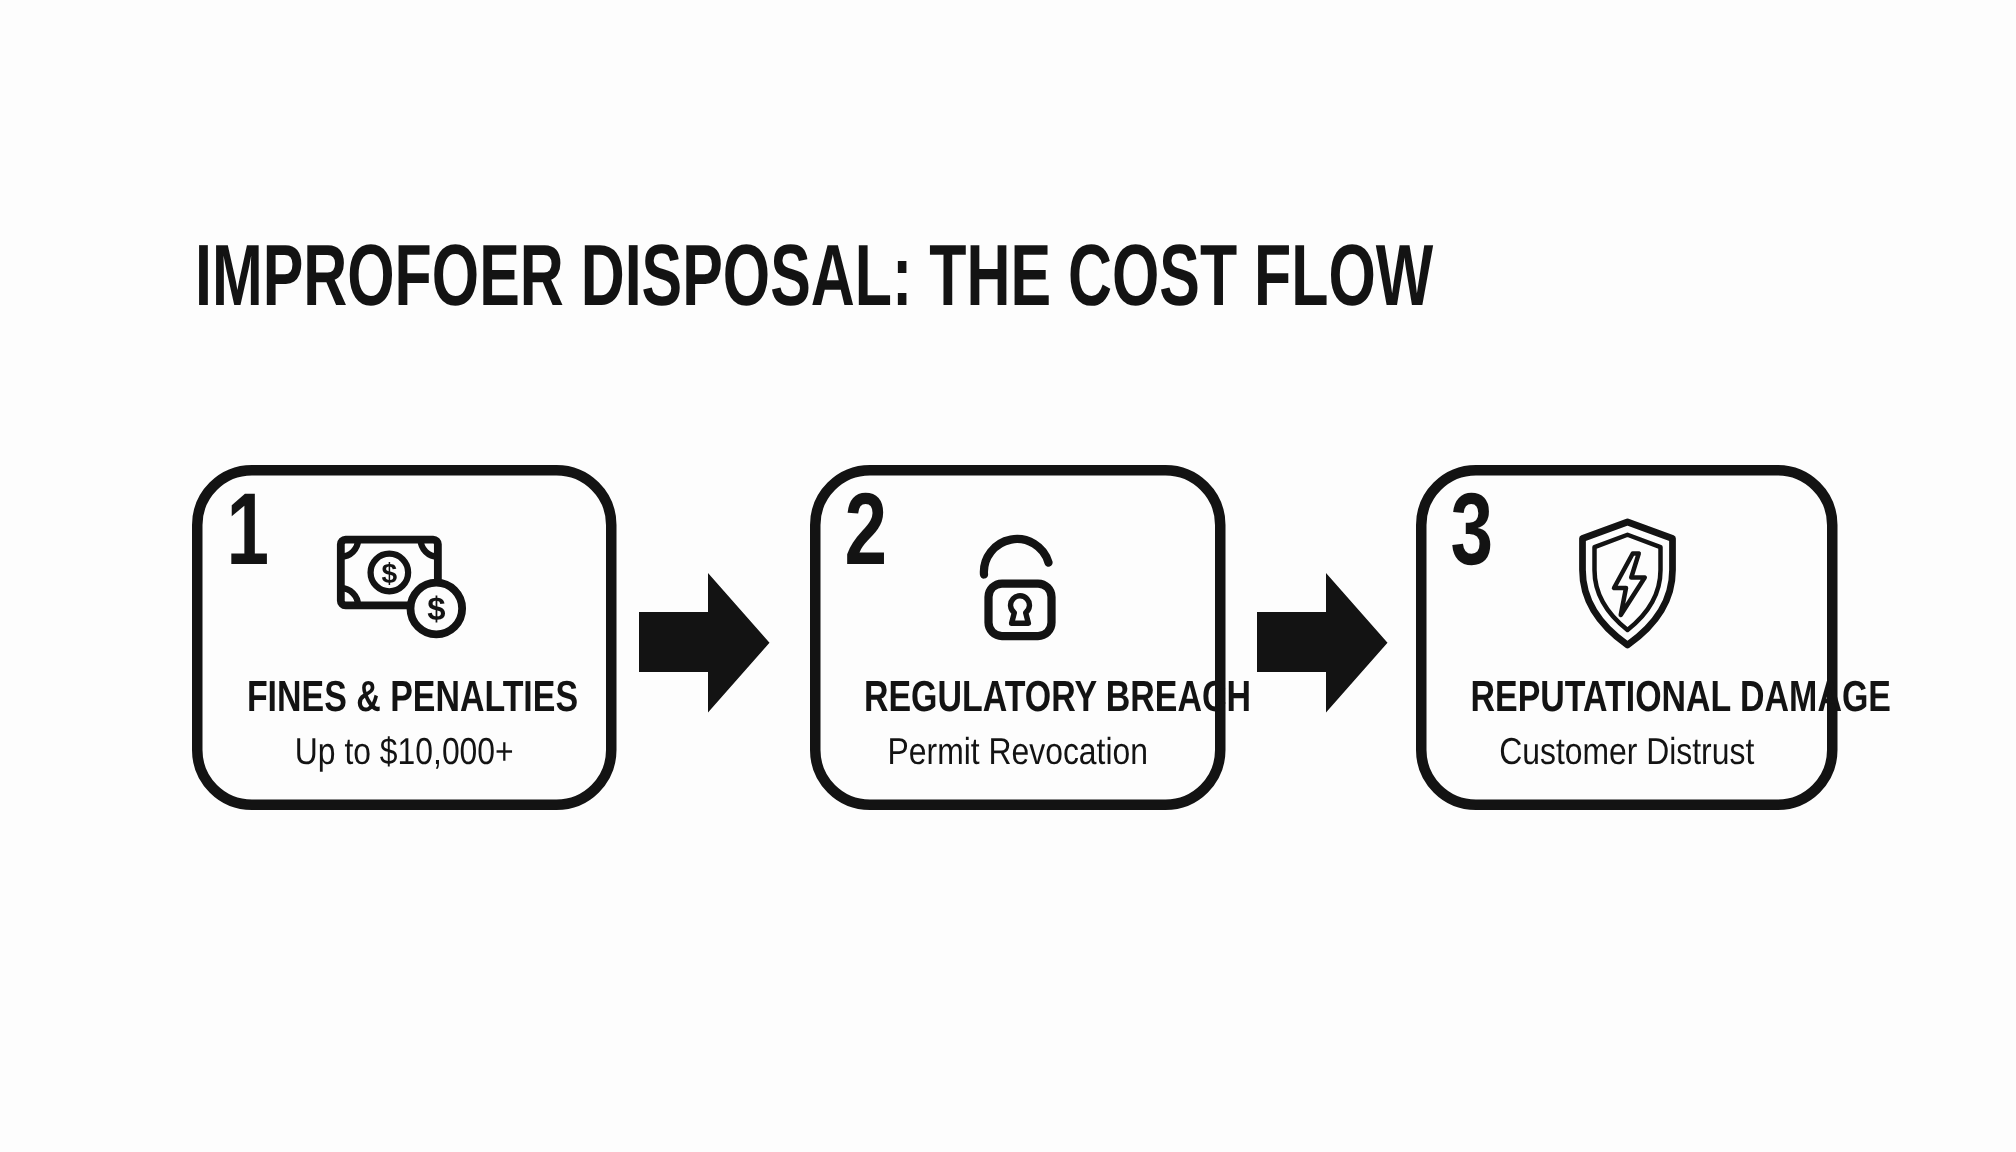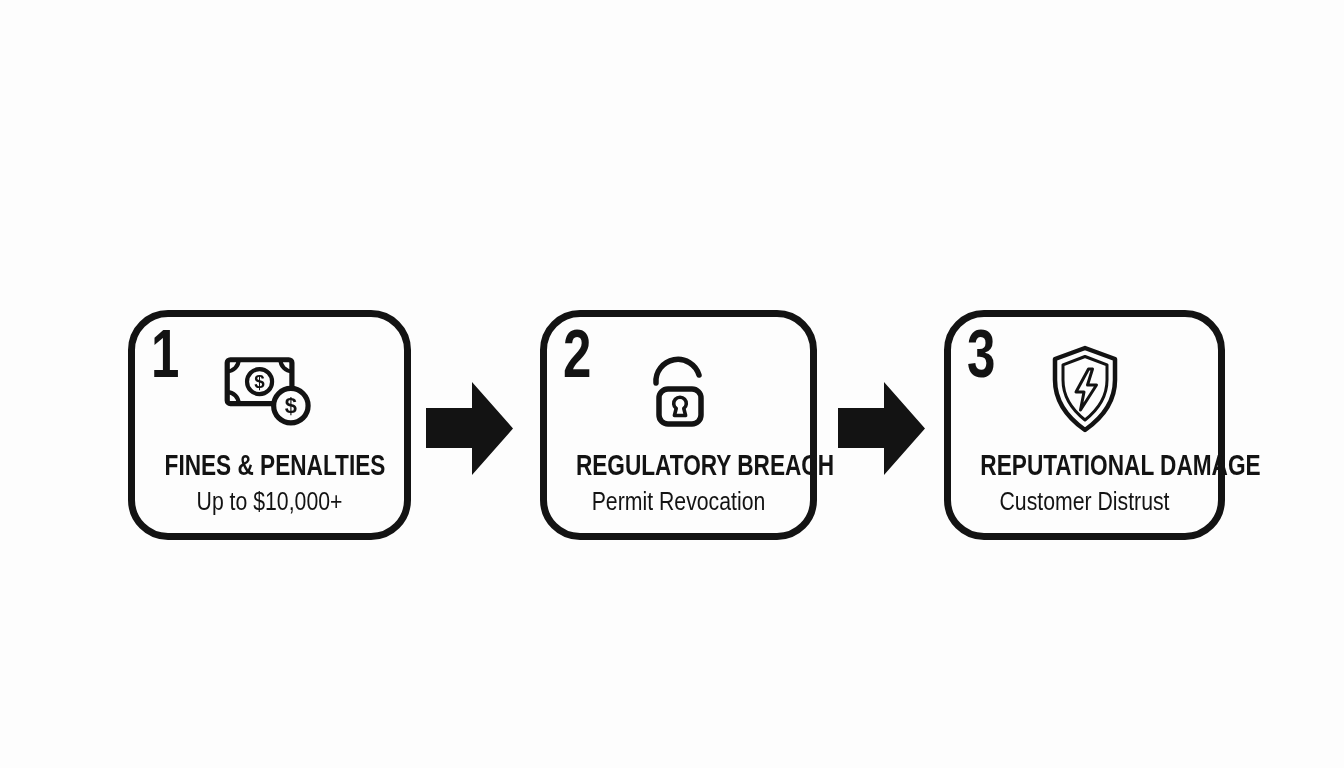--- a/index.html
+++ b/index.html
@@ -94,20 +94,21 @@
     font-family: "Liberation Sans", sans-serif;
     font-weight: 700;
     fill: #131313;
   }
 </style>
 </head>
 <body>
 
 <div class="stage">
 
+  <h1 class="main-title"><span class="squeeze">IMPROFOER DISPOSAL: THE COST FLOW</span></h1>
 
   <div class="card card-1">
     <div class="card-number">1</div>
     <div class="card-icon">
       <svg width="96" height="74" viewBox="0 0 92 70" fill="none">
         <rect x="5" y="6" width="62" height="42" rx="3" fill="#fdfdfd" stroke="#131313" stroke-width="5"></rect>
         <path d="M5 17 A11 11 0 0 0 16 6" stroke="#131313" stroke-width="4" fill="none"></path>
         <path d="M56 6 A11 11 0 0 0 67 17" stroke="#131313" stroke-width="4" fill="none"></path>
         <path d="M16 48 A11 11 0 0 0 5 37" stroke="#131313" stroke-width="4" fill="none"></path>
         <path d="M67 37 A11 11 0 0 0 56 48" stroke="#131313" stroke-width="4" fill="none"></path>

